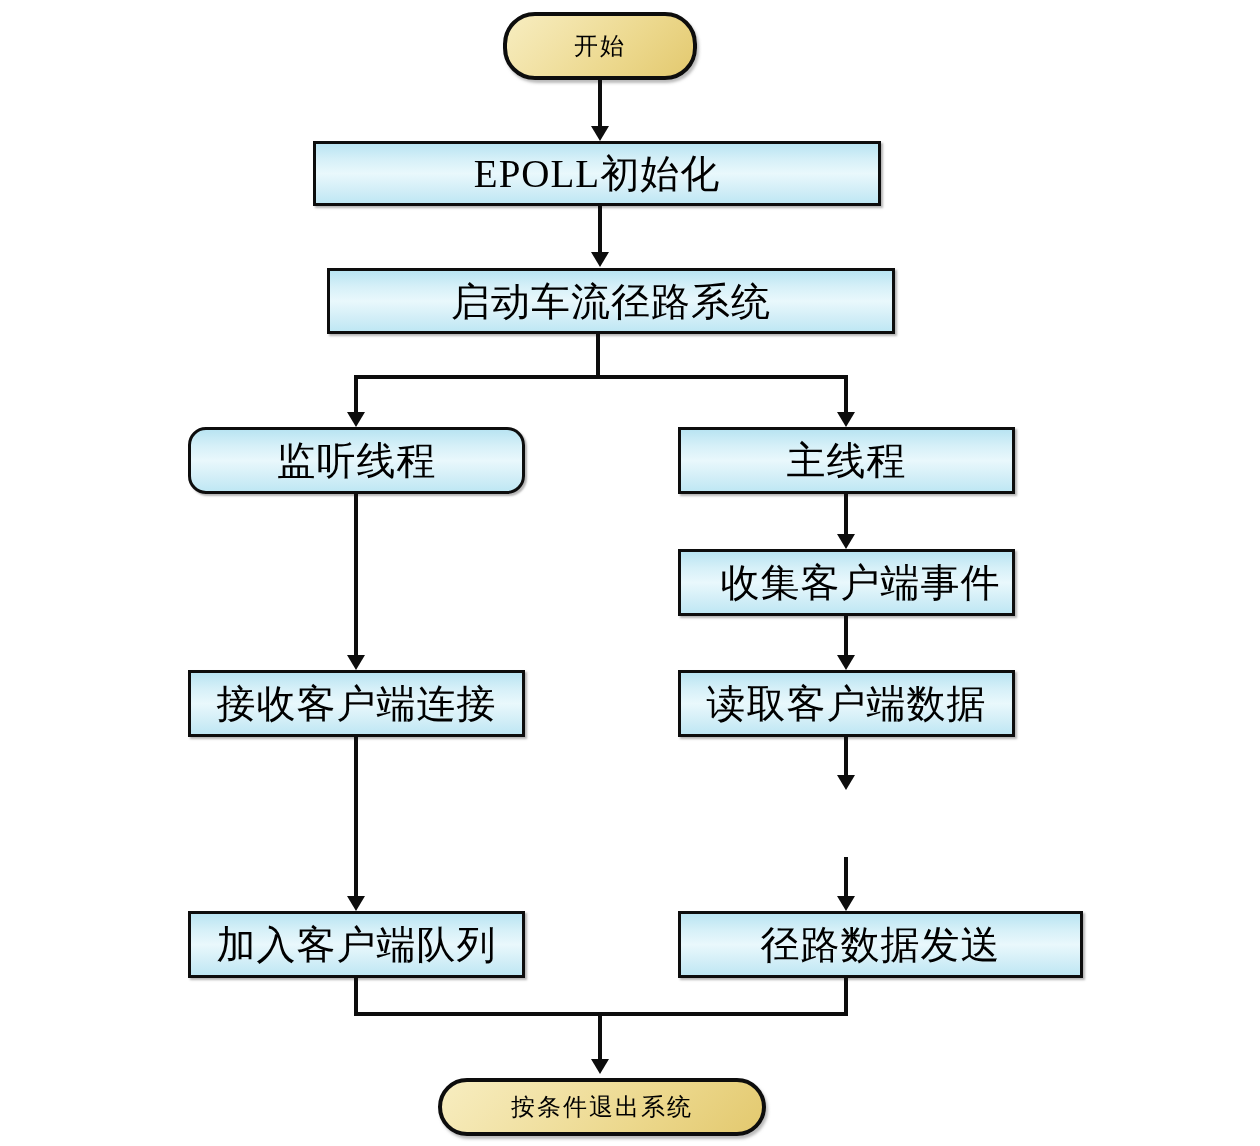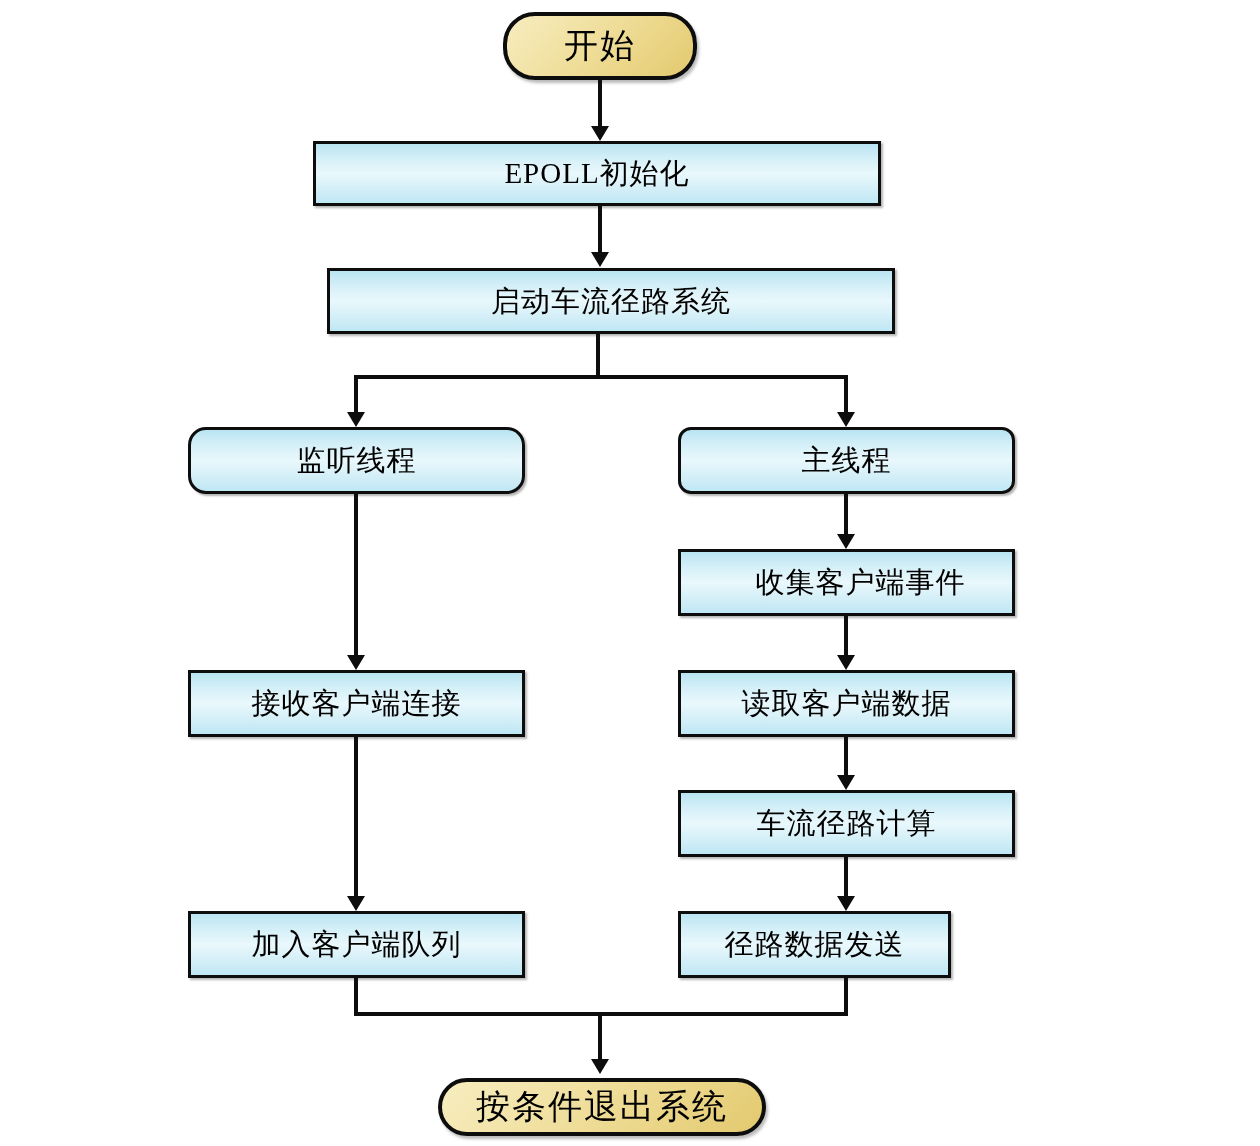--- a/index.html
+++ b/index.html
@@ -31,34 +31,34 @@
 
   .node.process {
     border: 3px solid #0d0d0d;
     background: linear-gradient(to bottom,
         #b9e4f2 0%,
         #d6f0f8 26%,
         #e9f8fc 50%,
         #d2eef7 78%,
         #bfe7f4 100%);
     box-shadow: 2px 2px 2px rgba(120,120,120,0.55);
-    font-size: 29px;
+    font-size: 39px;
     letter-spacing: 1px;
   }
 
   .node.terminator {
     border: 4px solid #0d0d0d;
     border-radius: 32px;
     background: linear-gradient(135deg,
         #f7edc0 0%,
         #f2e3a8 30%,
         #ecd88d 62%,
         #e3c96f 100%);
     box-shadow: 2px 3px 3px rgba(120,120,120,0.5);
-    font-size: 34px;
+    font-size: 24px;
     letter-spacing: 2px;
   }
 
   
   .vline {
     position: absolute;
     width: 4px;
     background: #0d0d0d;
   }
   .hline {
@@ -116,49 +116,46 @@
     <span>接收客户端连接</span>
   </div>
 
   <div class="vline" style="left:354px; top:737px; height:170px;"></div>
   <div class="arrowhead" style="left:347px; top:896px;"></div>
 
   <div class="node process" style="left:188px; top:911px; width:337px; height:67px;text-align:center;">
     <span>加入客户端队列</span>
   </div>
 
-  <div class="node process" style="left:678px; top:427px; width:337px; height:67px;border-radius:13px;">
+  <div class="node process" style="left:678px; top:427px; width:337px; height:67px;">
     <span>主线程</span>
   </div>
 
   <div class="vline" style="left:844px; top:494px; height:48px;"></div>
   <div class="arrowhead" style="left:837px; top:534px;"></div>
 
   <div class="node process" style="left:678px; top:549px; width:337px; height:67px;padding-left:28px;">
     <span>收集客户端事件</span>
   </div>
 
   <div class="vline" style="left:844px; top:616px; height:48px;"></div>
   <div class="arrowhead" style="left:837px; top:655px;"></div>
 
   <div class="node process" style="left:678px; top:670px; width:337px; height:67px;justify-content:center;">
     <span>读取客户端数据</span>
   </div>
 
   <div class="vline" style="left:844px; top:737px; height:48px;"></div>
   <div class="arrowhead" style="left:837px; top:775px;"></div>
 
-  <div class="node process" style="left:678px; top:790px; width:337px; height:67px;">
-    <span>车流径路计算</span>
-  </div>
 
   <div class="vline" style="left:844px; top:857px; height:48px;"></div>
   <div class="arrowhead" style="left:837px; top:896px;"></div>
 
-  <div class="node process" style="left:678px; top:911px; width:273px; height:67px;">
+  <div class="node process" style="left:678px; top:911px; width:405px; height:67px;">
     <span>径路数据发送</span>
   </div>
 
   <div class="vline" style="left:354px; top:978px; height:38px;"></div>
   <div class="vline" style="left:844px; top:978px; height:38px;"></div>
   <div class="hline" style="left:354px; top:1012px; width:494px;"></div>
   <div class="vline" style="left:598px; top:1012px; height:50px;"></div>
   <div class="arrowhead" style="left:591px; top:1059px;"></div>
 
   <div class="node terminator" style="left:438px; top:1078px; width:328px; height:58px;">

